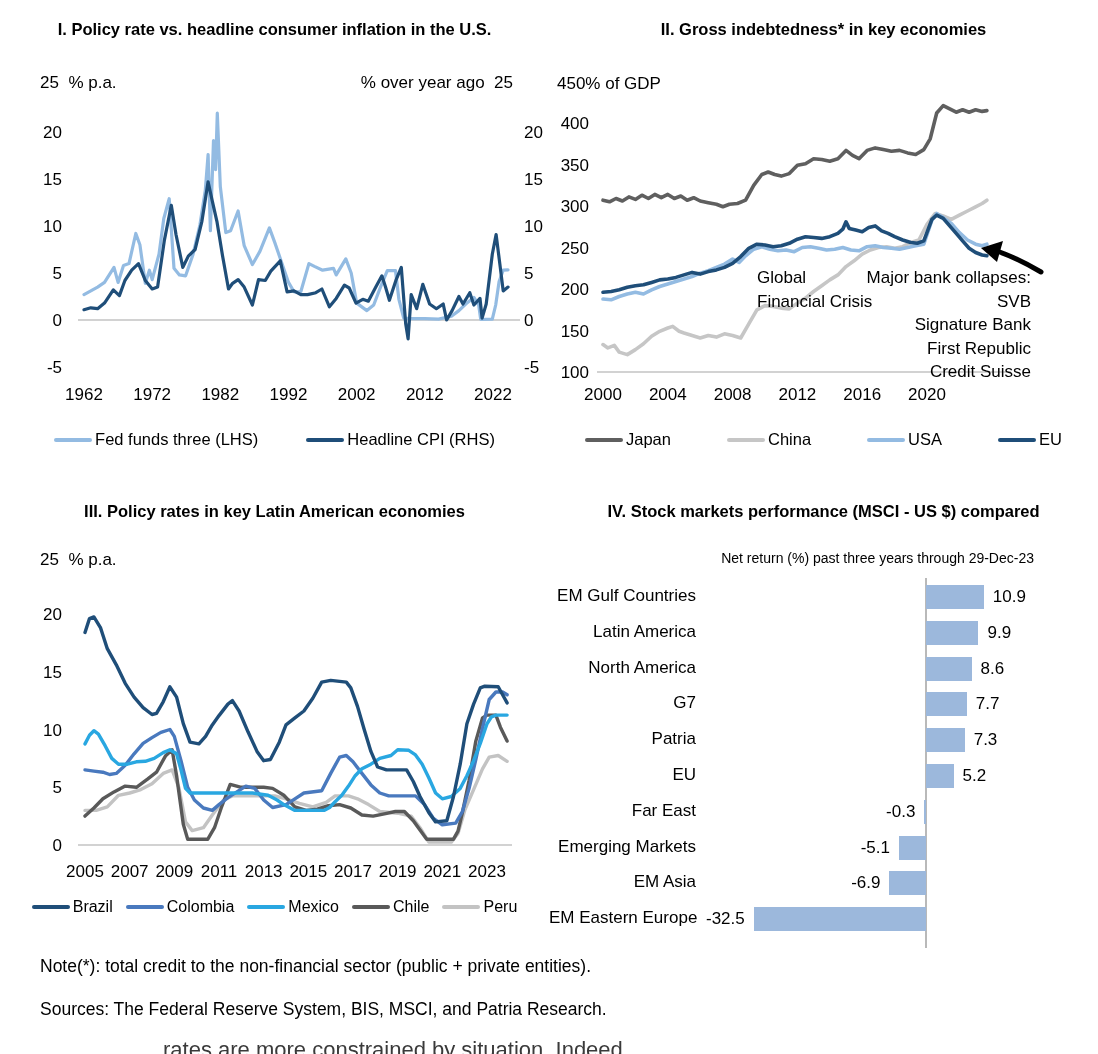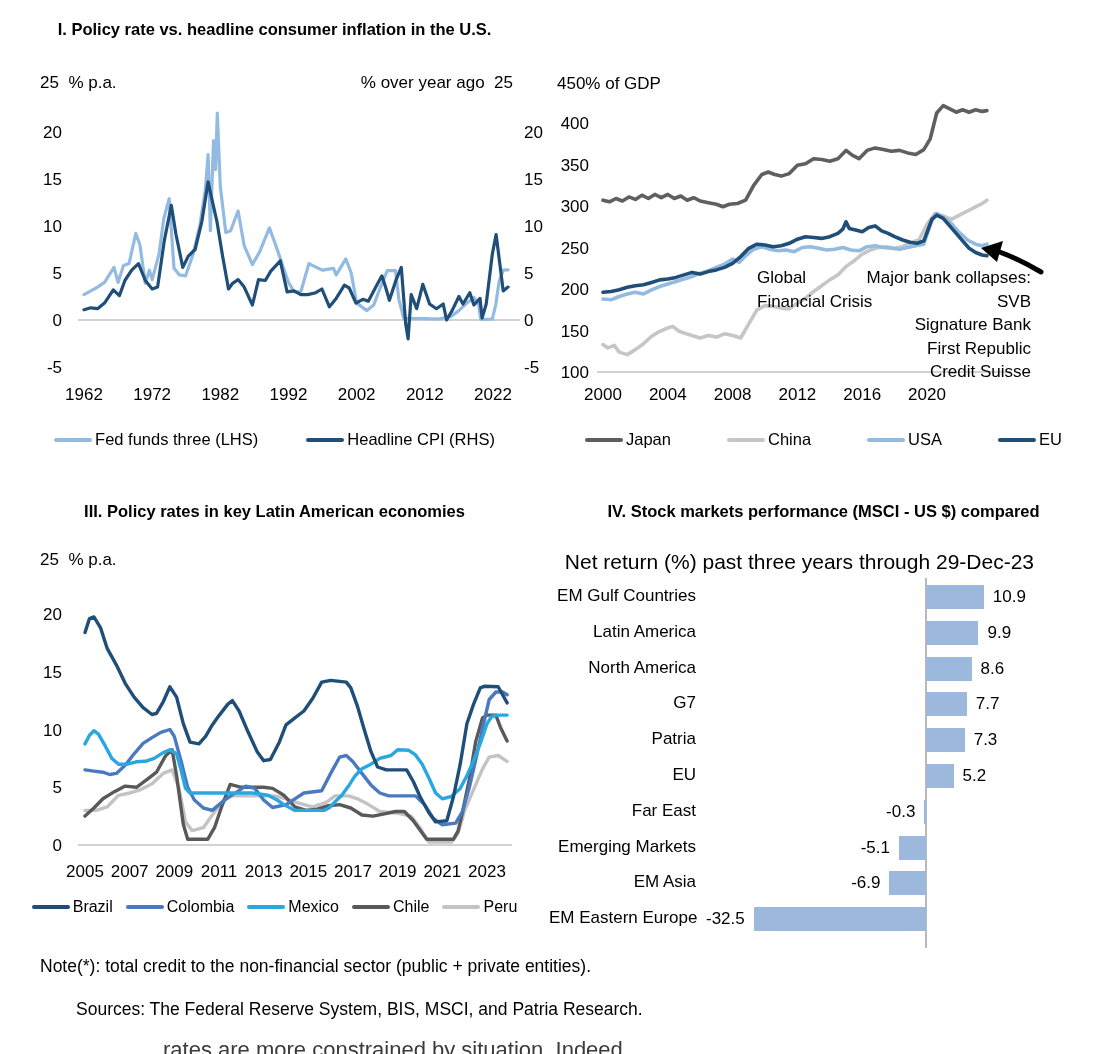--- a/index.html
+++ b/index.html
@@ -20,30 +20,30 @@
           align-items:center;font-size:16.5px;}
   .legend .item{display:flex;align-items:center;white-space:nowrap;}
   .legend .swatch{display:inline-block;width:38px;height:4px;border-radius:2px;margin-right:3px;}
   #legend1{top:430px;gap:48px;}
   #legend2{top:430px;gap:56px;}
   #legend3{top:418px;gap:13px;font-size:16px;}
   .annot{position:absolute;font-size:17px;line-height:23.5px;}
   #annot-gfc{left:208px;top:266px;text-align:left;}
   #annot-banks{right:67px;top:266px;text-align:right;}
   #annot-arrow{position:absolute;left:430px;top:238px;}
-  #chart4-subtitle{position:absolute;top:70px;right:64px;font-size:21px;}
+  #chart4-subtitle{position:absolute;top:70px;right:64px;font-size:14px;}
   #chart4-area{position:absolute;left:0;top:0;width:549px;height:470px;}
   #chart4-axis{position:absolute;left:376px;top:98px;width:2px;height:370px;background:#b9b9b9;}
   .bar-cat{position:absolute;left:0;width:147px;height:22px;line-height:22px;
            text-align:right;font-size:17px;white-space:nowrap;}
   .bar{position:absolute;height:24px;}
   .bar-val{position:absolute;height:22px;line-height:24px;font-size:17px;white-space:nowrap;}
   .footer-line{position:absolute;left:40px;font-size:17.5px;}
   #footer-note{top:956px;}
-  #footer-sources{top:999px;margin-left:36px;}
+  #footer-sources{top:999px;}
   #clipped-text{position:absolute;left:163px;top:1037px;font-size:22px;color:#3a3a3a;white-space:nowrap;}
 </style>
 </head>
 <body>
 
 <div class="page">
 
   <div class="panel" id="panel1">
     <div class="panel-title">I. Policy rate vs. headline consumer inflation in the U.S.</div>
     <div class="unit-row" style="left:40px;top:73px;">
@@ -82,20 +82,21 @@
           <span>Fed funds three (LHS)</span>
         </div>
         <div class="item">
           <span class="swatch" style="background: rgb(31, 78, 121);"></span>
           <span>Headline CPI (RHS)</span>
         </div>
       </div>
   </div>
 
   <div class="panel" id="panel2">
+    <div class="panel-title">II. Gross indebtedness* in key economies</div>
     <div class="unit-row" style="left:8px;top:74px;">450% of GDP</div>
     <div class="svg-holder" id="chart2"><svg width="549" height="345" viewBox="0 0 549 345">
           <line x1="48" y1="302" x2="462" y2="302" stroke="#c3c3c3" stroke-width="1.4"></line>
           <text x="40" y="59" text-anchor="end" font-size="17">400</text>
           <text x="40" y="100.5" text-anchor="end" font-size="17">350</text>
           <text x="40" y="142" text-anchor="end" font-size="17">300</text>
           <text x="40" y="183.5" text-anchor="end" font-size="17">250</text>
           <text x="40" y="225" text-anchor="end" font-size="17">200</text>
           <text x="40" y="266.5" text-anchor="end" font-size="17">150</text>
           <text x="40" y="308" text-anchor="end" font-size="17">100</text>

